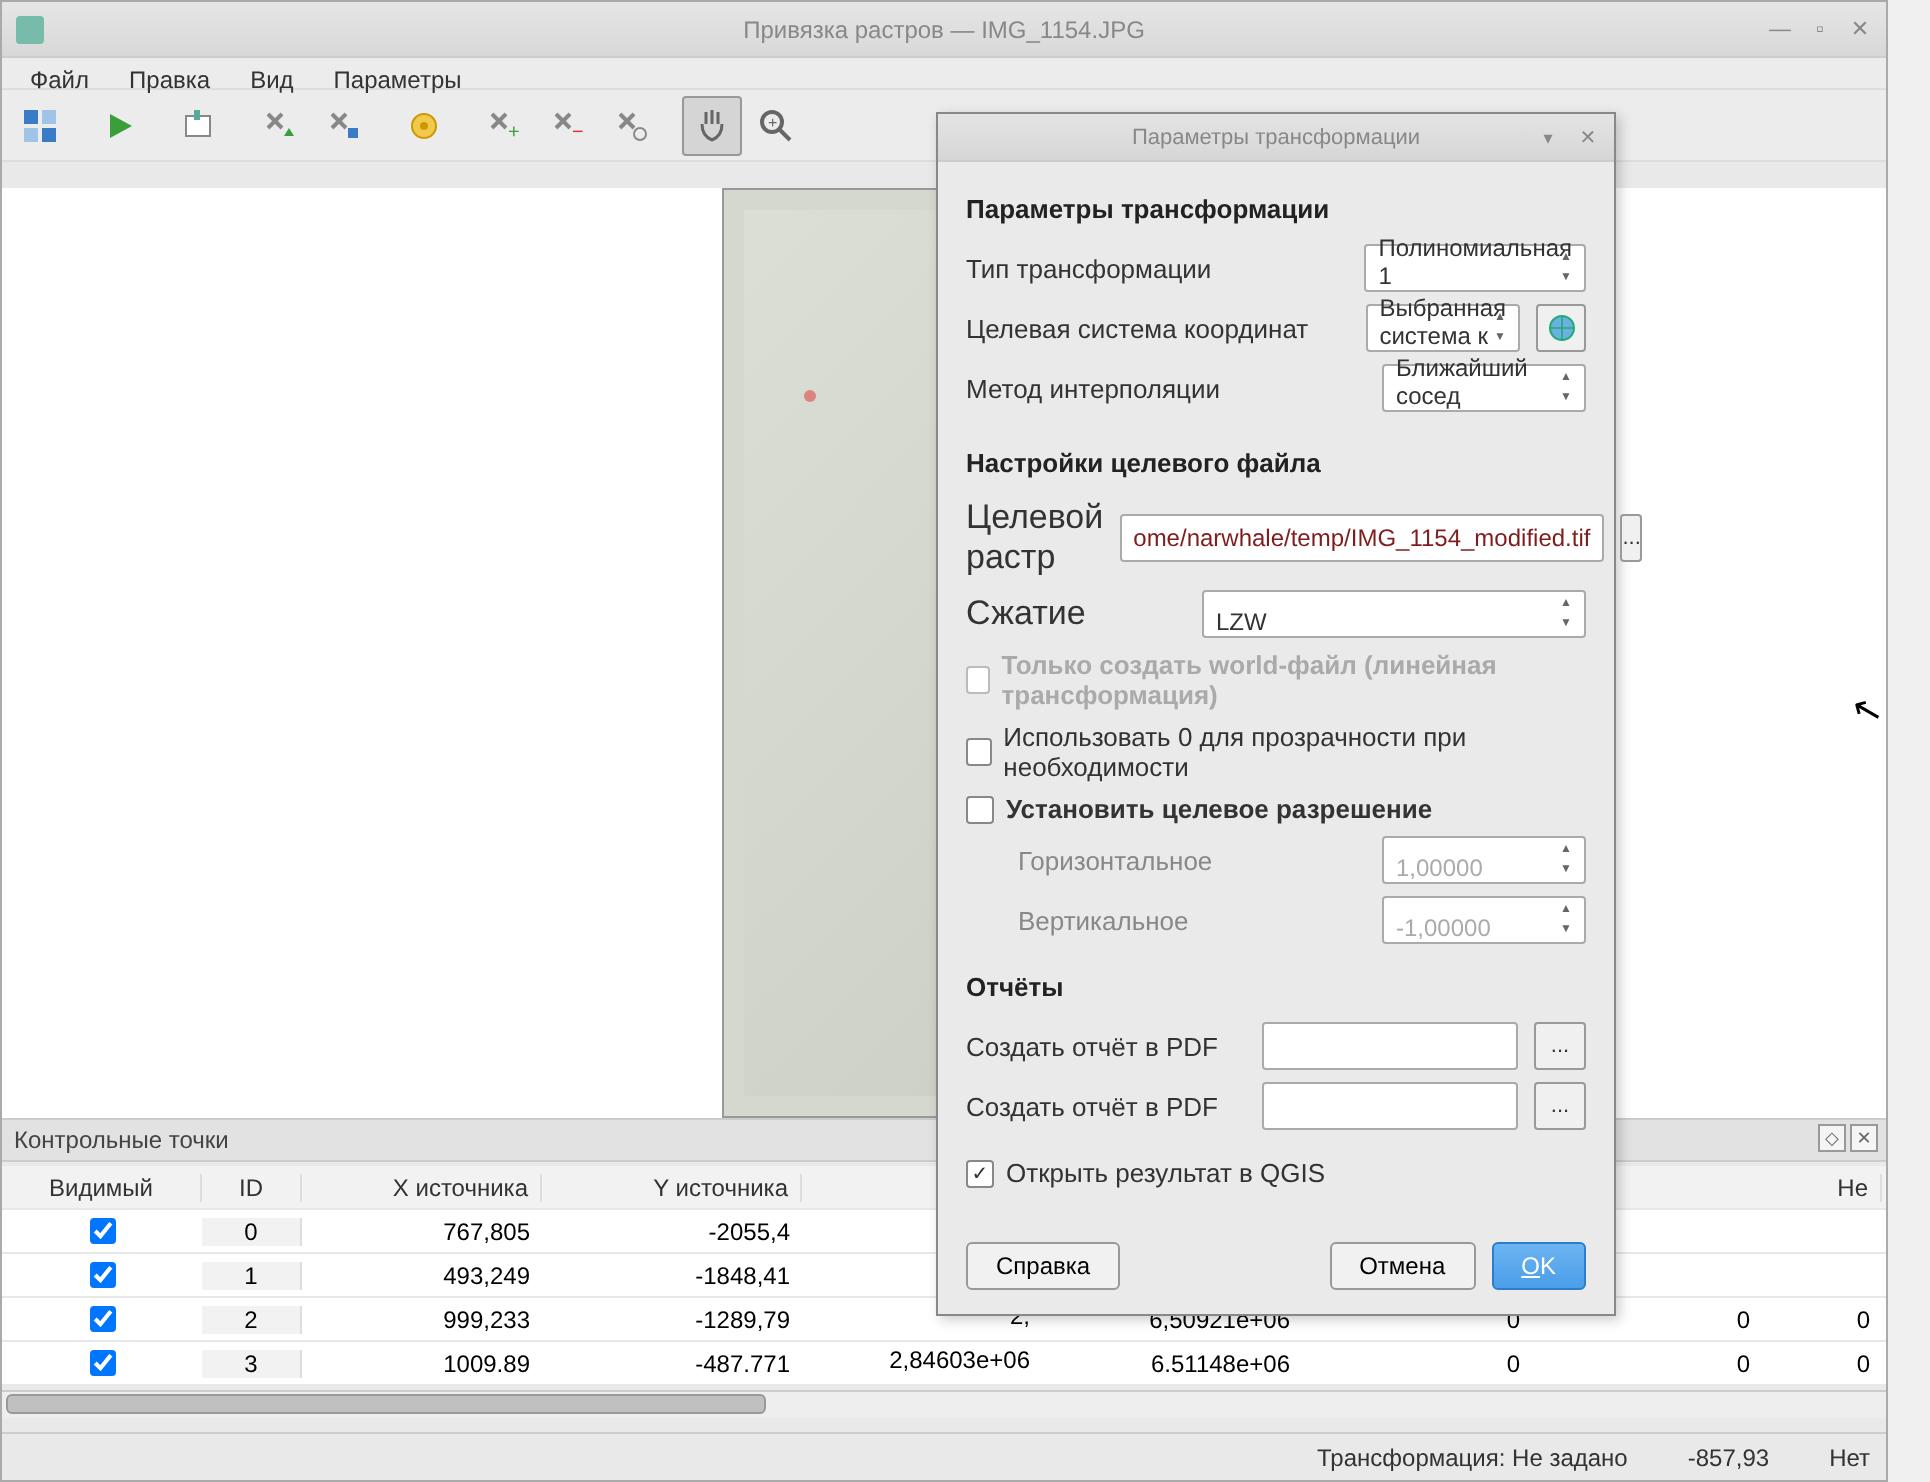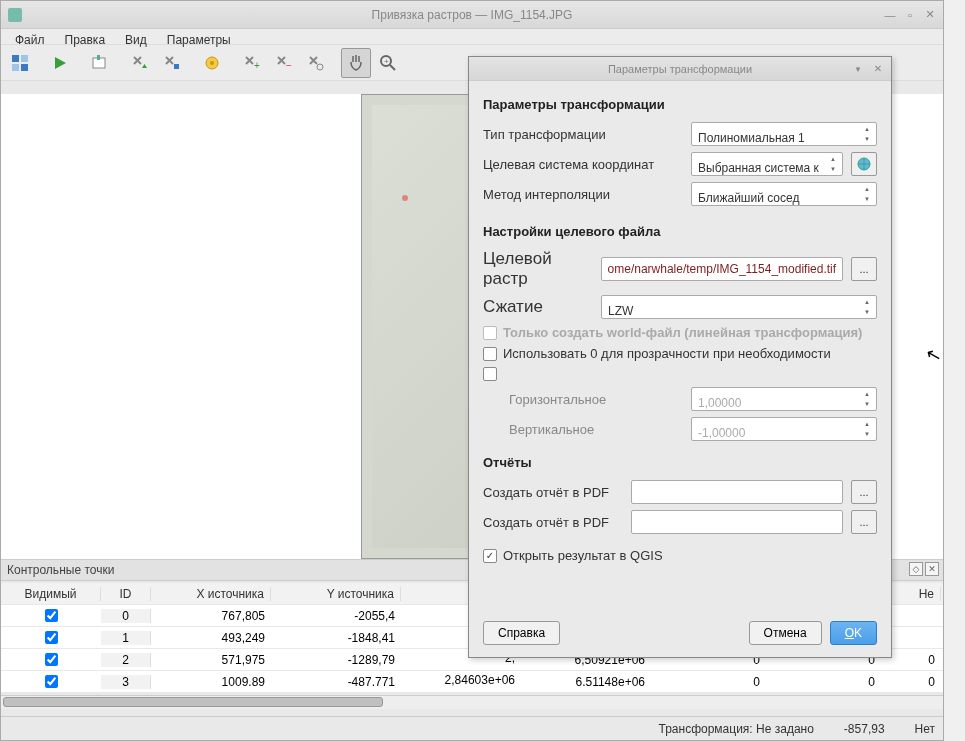--- a/index.html
+++ b/index.html
@@ -45,21 +45,21 @@
 .c-dy { width: 115px; }
 .c-res { width: 60px; }
 .table-row.header .c-id { background:#f2f2f2; }
 
 .scrollbar-h { position:absolute; top: 694px; left:0; right:0; height:14px; background:#eee; border-top:1px solid #ccc;}
 .scrollbar-h .thumb { position:absolute; left:2px; top:1px; height:10px; width:380px; background:#c0c0c0; border-radius:3px; border:1px solid #999;}
 
 .statusbar { position: absolute; bottom: 0; left: 0; right: 0; height: 24px; background: #e9e9e9; border-top: 1px solid #ccc; display: flex; align-items: center; justify-content: flex-end; padding: 0 8px; gap: 30px; color: #333; font-size: 12px;}
 
 
-.dialog { position: absolute; top: 56px; left: 468px; width: 424px; height: 602px; background: #eaeaea; border: 1px solid #888; box-shadow: 2px 2px 6px rgba(0,0,0,0.2); }
+.dialog { position: absolute; top: 56px; left: 468px; width: 340px; height: 602px; background: #eaeaea; border: 1px solid #888; box-shadow: 2px 2px 6px rgba(0,0,0,0.2); }
 .dlg-title { height: 24px; background: linear-gradient(#e4e4e4,#d6d6d6); color: #888; font-size: 11px; display:flex; align-items:center; justify-content:center; position:relative; border-bottom:1px solid #ccc;}
 .dlg-title .titlebar-controls { position: absolute; right: 4px; }
 .dlg-body { padding: 10px 14px; color: #333; }
 .section-h { font-weight: 600; font-size: 13px; margin: 6px 0 10px; color: #222; }
 .frow { display: flex; align-items: center; margin: 6px 0; gap: 8px; }
 .flabel { width: 200px; color: #333; font-size: 13px; }
 .flabel.sub { padding-left: 26px; color: #888; }
 .flabel.sm { width: 110px; font-size:17px;}
 .select { flex: 1; height: 24px; background: #fff; border: 1px solid #aaa; border-radius: 2px; display: flex; align-items: flex-end; padding: 0 6px; position: relative; font-size:12px; color:#333;}
 .select .spin { position:absolute; right:2px; top:1px; bottom:1px; width:14px; display:flex; flex-direction:column;}
@@ -228,21 +228,21 @@
           <div class="cell c-y">-1848,41</div>
           <div class="cell c-xd">2,</div>
           <div class="cell c-yd"></div>
           <div class="cell c-dx"></div>
           <div class="cell c-dy"></div>
           <div class="cell c-res"></div>
         </div>
         <div class="table-row">
           <div class="cell c-vis center"><input type="checkbox" checked="" style=""></div>
           <div class="cell c-id center">2</div>
-          <div class="cell c-x">571,975</div>
+          <div class="cell c-x">999,233</div>
           <div class="cell c-y">-1289,79</div>
           <div class="cell c-xd">2,84603e+06</div>
           <div class="cell c-yd">6,50921e+06</div>
           <div class="cell c-dx">0</div>
           <div class="cell c-dy">0</div>
           <div class="cell c-res">0</div>
         </div>
         <div class="table-row">
           <div class="cell c-vis center"><input type="checkbox" checked="" style=""></div>
           <div class="cell c-id center">3</div>
@@ -336,20 +336,21 @@
     <div class="cbx-row disabled">
       <div class="cbx disabled"></div>
       <span>Только создать world-файл (линейная трансформация)</span>
     </div>
     <div class="cbx-row">
       <div class="cbx"></div>
       <span>Использовать 0 для прозрачности при необходимости</span>
     </div>
     <div class="cbx-row">
       <div class="cbx"></div>
+      <strong>Установить целевое разрешение</strong>
     </div>
     <div class="frow">
       <div class="flabel sub">Горизонтальное</div>
       <div class="select disabled">
           <span>1,00000</span>
           <div class="spin">
             <div>▲</div>
             <div>▼</div>
           </div>
         </div>

